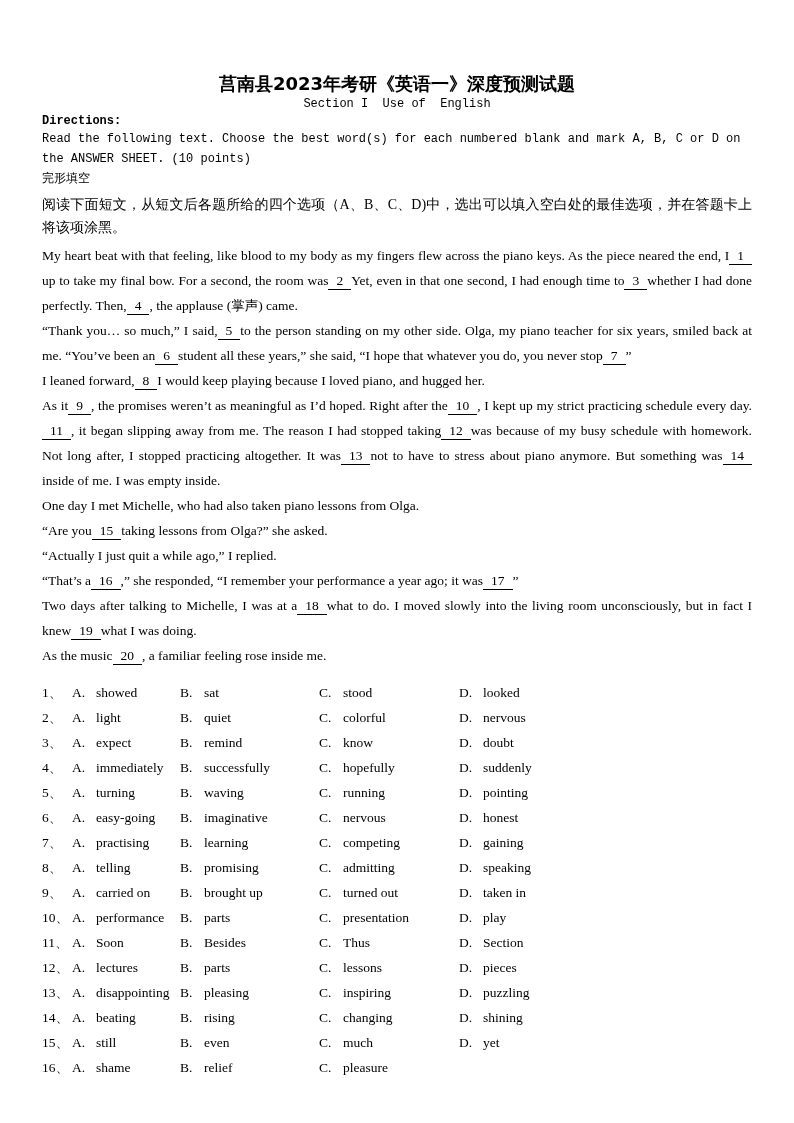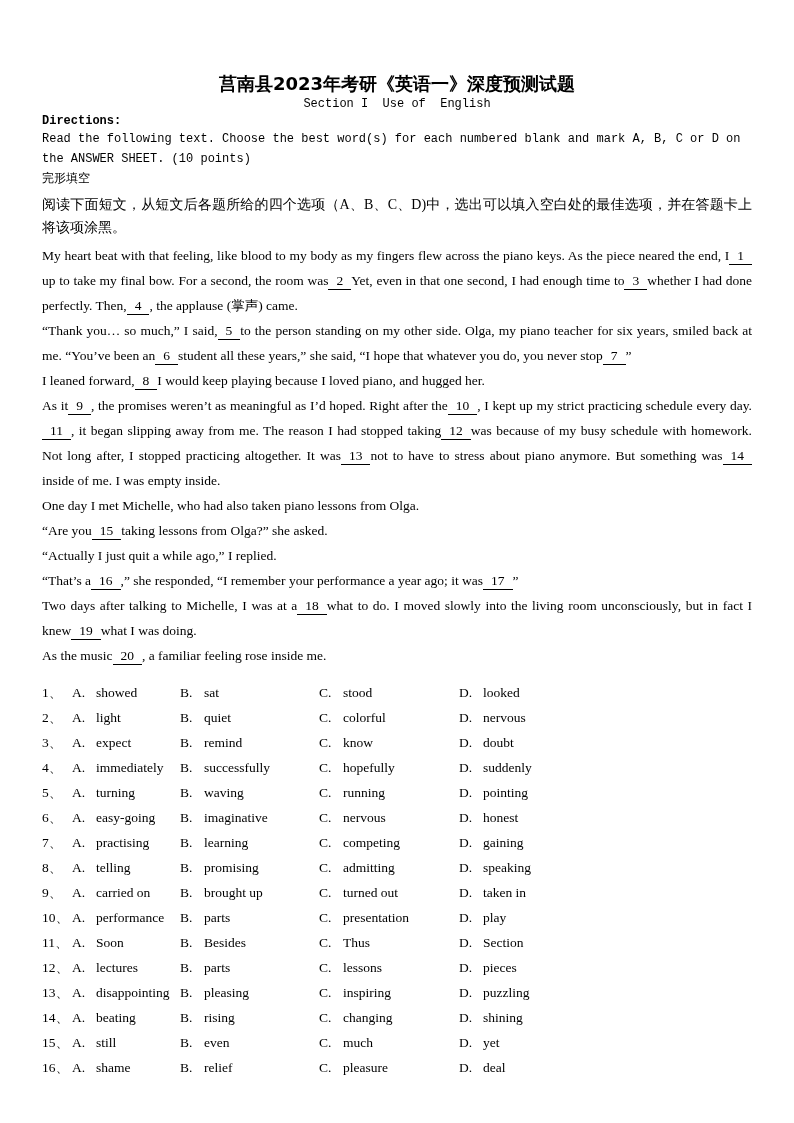--- a/index.html
+++ b/index.html
@@ -204,16 +204,15 @@
         <span class="q-opt"><span class="opt-letter">A.</span><span class="opt-text">still</span></span>
         <span class="q-opt"><span class="opt-letter">B.</span><span class="opt-text">even</span></span>
         <span class="q-opt"><span class="opt-letter">C.</span><span class="opt-text">much</span></span>
         <span class="q-opt"><span class="opt-letter">D.</span><span class="opt-text">yet</span></span>
       </div>
       <div class="q-row">
         <span class="q-num">16、</span>
         <span class="q-opt"><span class="opt-letter">A.</span><span class="opt-text">shame</span></span>
         <span class="q-opt"><span class="opt-letter">B.</span><span class="opt-text">relief</span></span>
         <span class="q-opt"><span class="opt-letter">C.</span><span class="opt-text">pleasure</span></span>
-        <span class="q-opt"><span class="opt-letter">D.</span><span class="opt-text">deal</span></span>
       </div>
     </div>
 </div>
 
 </body></html>

